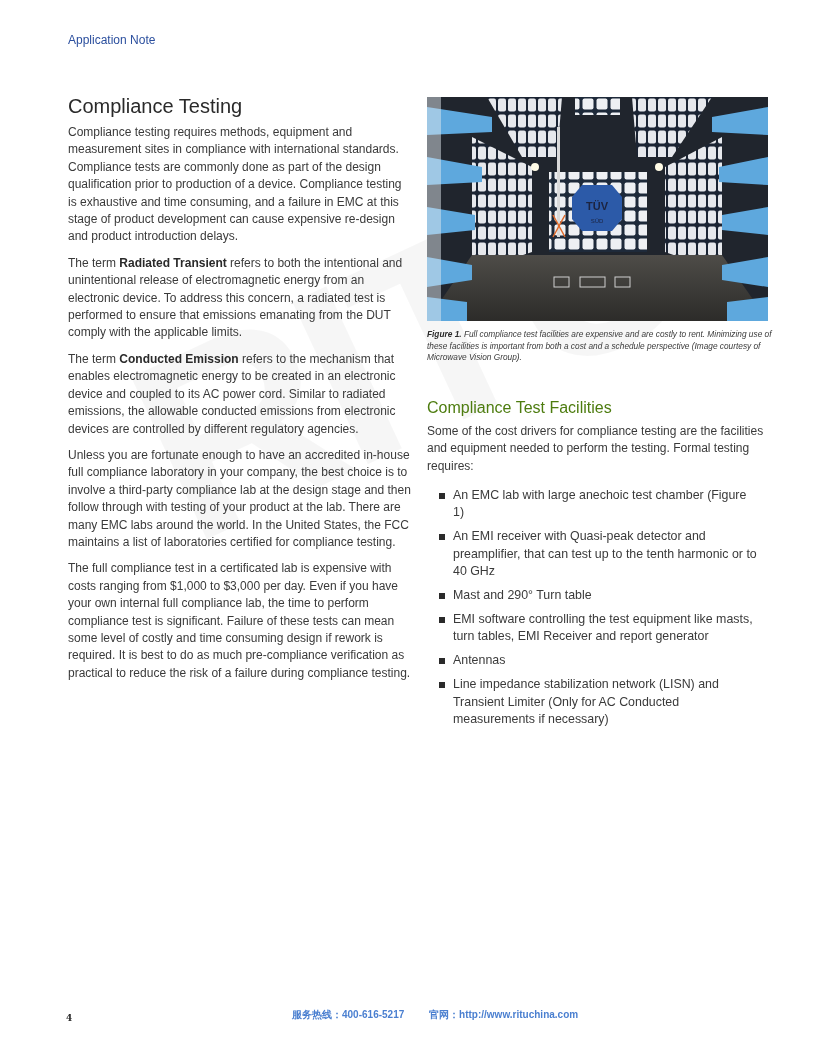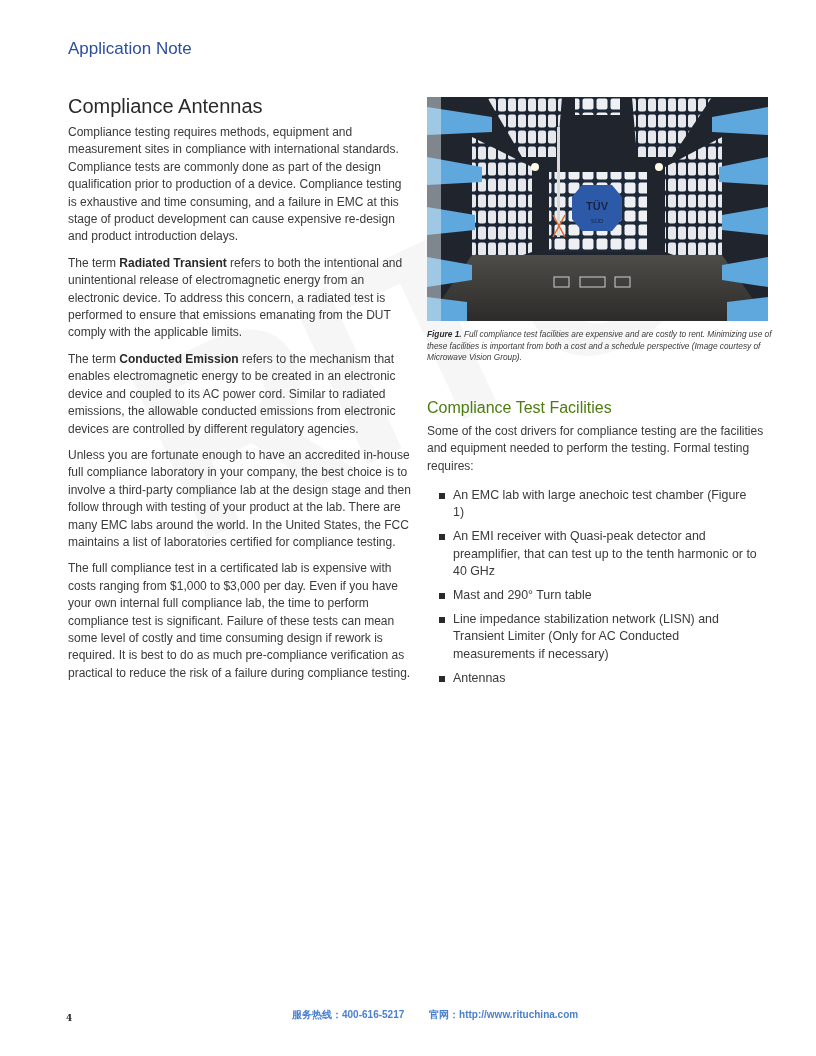--- a/index.html
+++ b/index.html
@@ -1,18 +1,18 @@
 <!DOCTYPE html>
 <html><head>
 <meta charset="utf-8">
 <style>
   html, body { margin: 0; padding: 0; background: #ffffff; }
   body { width: 816px; height: 1056px; position: relative; overflow: hidden;
          font-family: "Liberation Sans", sans-serif; color: #3a3a3a; }
-  .header-note { position: absolute; left: 68px; top: 33px; font-size: 17px; color: #2b4f9e; margin-top: 6px; }
+  .header-note { position: absolute; left: 68px; top: 33px; font-size: 12px; color: #2b4f9e; }
   .col-left { position: absolute; left: 68px; top: 94px; width: 345px; }
   .col-right { position: absolute; left: 427px; top: 97px; width: 345px; }
   h1 { font-weight: normal; font-size: 20px; color: #2a2a2a; margin: 0 0 6px 0; line-height: 24px; }
   h2 { font-weight: normal; font-size: 16px; color: #4d7c0f; margin: 0 0 5px 0; line-height: 20px; }
   p { margin: 0 0 9px 0; font-size: 12px; line-height: 17.4px; color: #3a3a3a; }
   b { font-weight: bold; color: #2a2a2a; }
   .figure { width: 341px; height: 224px; position: relative; overflow: hidden; background: #14b8a6; }
   .caption { font-size: 8.3px; line-height: 11.6px; color: #3a3a3a; margin-top: 8px; font-style: italic; }
   .caption b { color: #2a2a2a; }
   .bullets { list-style: none; margin: 12px; padding: 0; }
@@ -24,21 +24,21 @@
   .watermark { position: absolute; left: 90px; top: 330px; font-size: 260px; font-weight: bold; color: rgba(0,0,0,0.035); transform: rotate(-25deg); transform-origin: left top; pointer-events: none; letter-spacing: -10px; }
 </style>
 </head>
 <body>
 
 <div class="watermark">RITU</div>
 
 <div class="header-note">Application Note</div>
 
 <div class="col-left">
-  <h1>Compliance Antennas</h1>
+  <h1>Compliance Testing</h1>
   <p>Compliance testing requires methods, equipment and measurement sites in compliance with international standards. Compliance tests are commonly done as part of the design qualification prior to production of a device. Compliance testing is exhaustive and time consuming, and a failure in EMC at this stage of product development can cause expensive re-design and product introduction delays.</p>
   <p><span>The term </span><b>Radiated Transient</b><span> refers to both the intentional and unintentional release of electromagnetic energy from an electronic device. To address this concern, a radiated test is performed to ensure that emissions emanating from the DUT comply with the applicable limits.</span></p>
   <p><span>The term </span><b>Conducted Emission</b><span> refers to the mechanism that enables electromagnetic energy to be created in an electronic device and coupled to its AC power cord. Similar to radiated emissions, the allowable conducted emissions from electronic devices are controlled by different regulatory agencies.</span></p>
   <p>Unless you are fortunate enough to have an accredited in-house full compliance laboratory in your company, the best choice is to involve a third-party compliance lab at the design stage and then follow through with testing of your product at the lab. There are many EMC labs around the world. In the United States, the FCC maintains a list of laboratories certified for compliance testing.</p>
   <p>The full compliance test in a certificated lab is expensive with costs ranging from $1,000 to $3,000 per day. Even if you have your own internal full compliance lab, the time to perform compliance test is significant. Failure of these tests can mean some level of costly and time consuming design if rework is required. It is best to do as much pre-compliance verification as practical to reduce the risk of a failure during compliance testing.</p>
 </div>
 
 <div class="col-right">
   <div class="figure">
     <svg width="341" height="224" viewBox="0 0 341 224">
@@ -89,23 +89,23 @@
     </svg>
   </div>
   <div class="caption"><b>Figure 1.</b><span> Full compliance test facilities are expensive and are costly to rent. Minimizing use of these facilities is important from both a cost and a schedule perspective (Image courtesy of Microwave Vision Group).</span></div>
 
   <h2 style="margin-top:34px;">Compliance Test Facilities</h2>
   <p style="margin-bottom:10px;">Some of the cost drivers for compliance testing are the facilities and equipment needed to perform the testing. Formal testing requires:</p>
   <ul class="bullets">
     <li><span class="sq"></span><span>An EMC lab with large anechoic test chamber (Figure 1)</span></li>
     <li><span class="sq"></span><span>An EMI receiver with Quasi-peak detector and preamplifier, that can test up to the tenth harmonic or to 40 GHz</span></li>
     <li><span class="sq"></span><span>Mast and 290° Turn table</span></li>
-    <li><span class="sq"></span></li>
+    <li><span class="sq"></span><span>EMI software controlling the test equipment like masts, turn tables, EMI Receiver and report generator</span></li>
+    <li><span class="sq"></span><span>Antennas</span></li>
     <li><span class="sq"></span><span>Line impedance stabilization network (LISN) and Transient Limiter (Only for AC Conducted measurements if necessary)</span></li>
-    <li><span class="sq"></span><span>Antennas</span></li>
   </ul>
 </div>
 
 <div class="footer-page">4</div>
 <div class="footer-contact">
   <span>服务热线：400-616-5217</span>
   <span>官网：http://www.rituchina.com</span>
 </div>
 
 </body></html>

